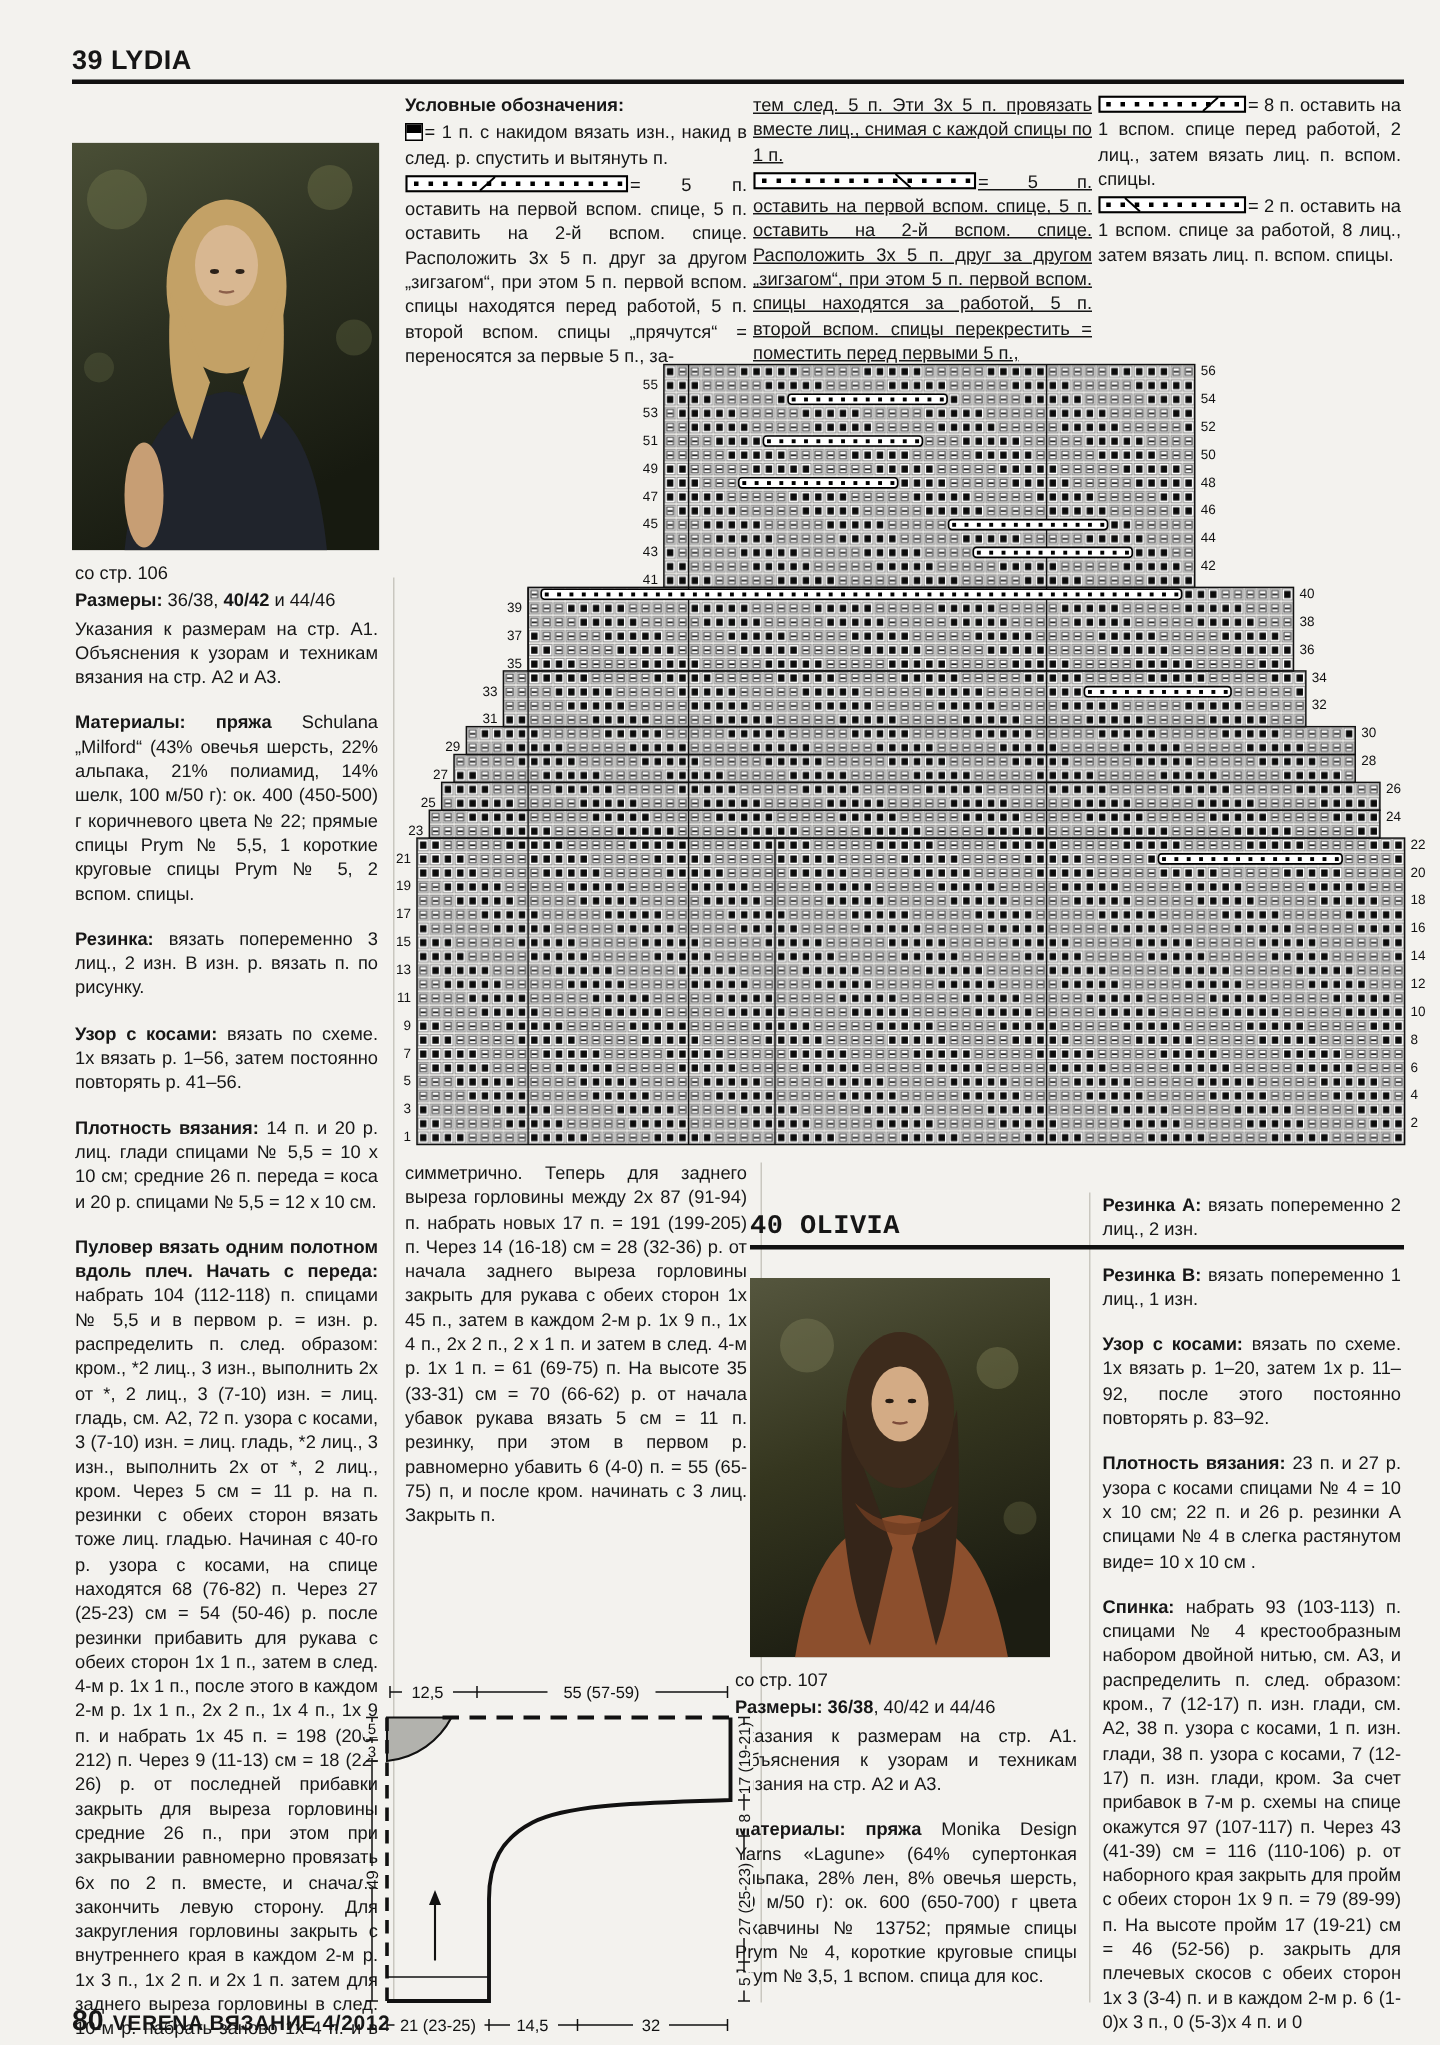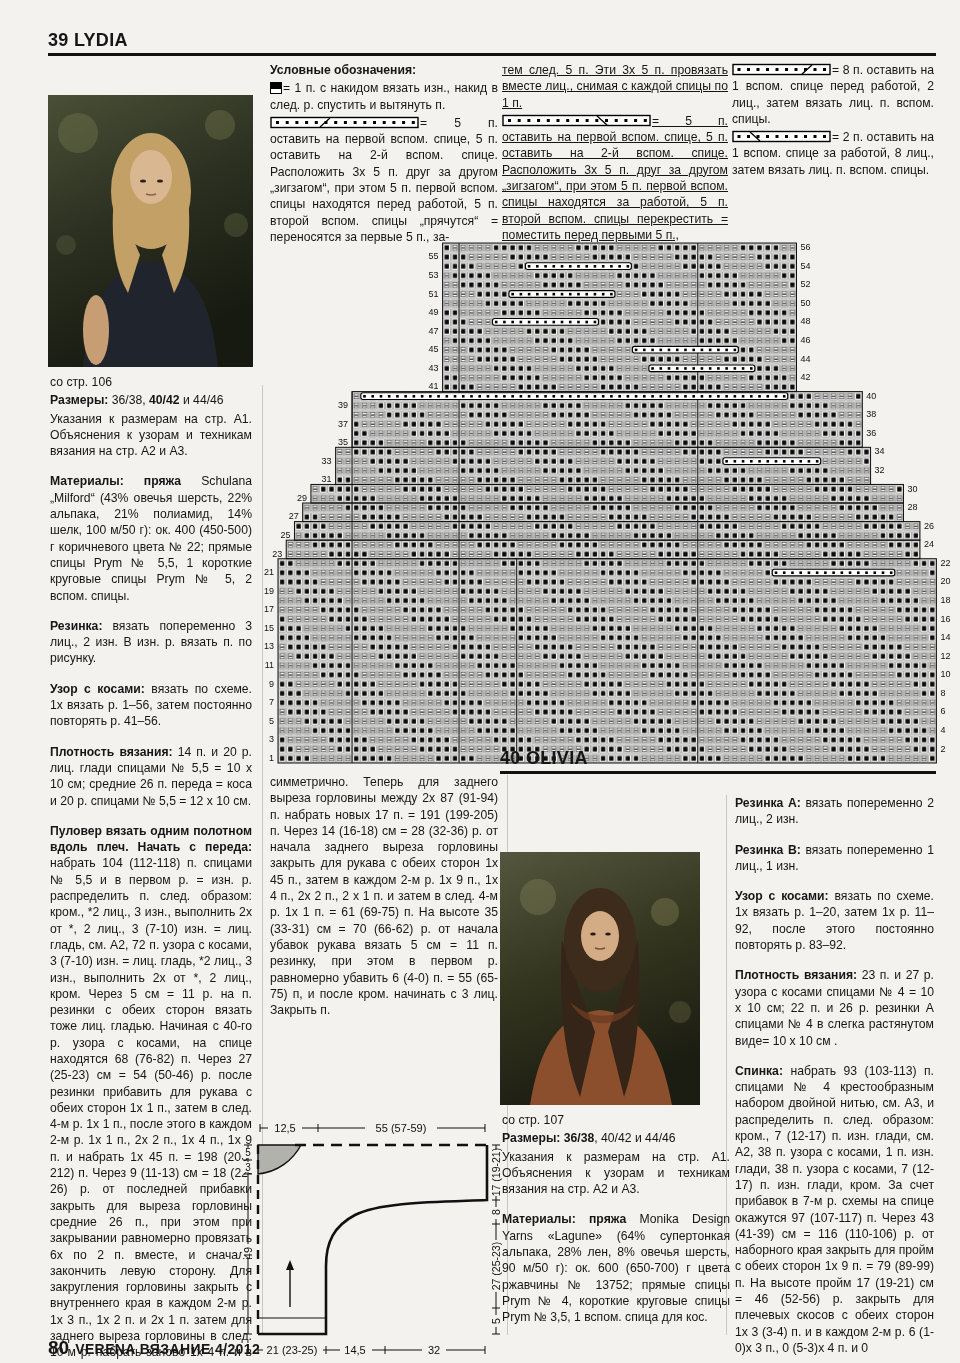--- a/index.html
+++ b/index.html
@@ -1172,21 +1172,21 @@
 </div>
 
 <div class="thinrule abs" style="left:262px;top:385px;height:950px;"></div>
 <div class="thinrule abs" style="left:507px;top:775px;height:560px;"></div>
 <div class="thinrule abs" style="left:726px;top:795px;height:540px;"></div>
 
 <div class="col" style="left:268px;top:772px;width:232px;">
   <div class="p">симметрично. Теперь для заднего выреза горловины между 2х 87 (91-94) п. набрать новых 17 п. = 191 (199-205) п. Через 14 (16-18) см = 28 (32-36) р. от начала заднего выреза горловины закрыть для рукава с обеих сторон 1х 45 п., затем в каждом 2-м р. 1х 9 п., 1х 4 п., 2х 2 п., 2 х 1 п. и затем в след. 4-м р. 1х 1 п. = 61 (69-75) п. На высоте 35 (33-31) см = 70 (66-62) р. от начала убавок рукава вязать 5 см = 11 п. резинку, при этом в первом р. равномерно убавить 6 (4-0) п. = 55 (65-75) п, и после кром. начинать с 3 лиц. Закрыть п.</div>
 </div>
 
-<div class="abs" style="left:500px;top:748px;width:436px;">
+<div class="abs" style="left:500px;top:808px;width:436px;font-family:Liberation Mono, monospace;">
   <div class="sec-title">40 OLIVIA</div>
   <div class="rule" style="margin-top:2px;height:2.5px;"></div>
 </div>
 
 <div class="photo" style="left:500px;top:852px;width:200px;height:253px;">
   <svg width="200" height="253">
     <defs>
       <linearGradient id="olbg" x1="0" y1="0" x2="0.3" y2="1">
         <stop offset="0" stop-color="#55563e"></stop>
           <stop offset="0.5" stop-color="#35361f"></stop>
@@ -1202,21 +1202,21 @@
     <path d="M138,88 C142,160 136,210 124,245 L108,180 Z" fill="#352519"></path>
     <ellipse cx="100" cy="88" rx="36" ry="52" fill="#3d2b1c"></ellipse>
     <ellipse cx="100" cy="84" rx="19" ry="25" fill="#d3ab85"></ellipse>
     <ellipse cx="93" cy="82" rx="2.8" ry="1.5" fill="#241a12"></ellipse>
     <ellipse cx="108" cy="82" rx="2.8" ry="1.5" fill="#241a12"></ellipse>
     <path d="M95,96 Q100,98 105,96" stroke="#7c4b3a" stroke-width="1.5" fill="none"></path>
     <path d="M70,150 C90,168 115,168 135,152 C120,178 85,178 70,150 Z" fill="#6e3c21" opacity="0.8"></path>
   </svg>
 </div>
 
-<div class="col" style="left:500px;top:1110px;width:232px;">
+<div class="col" style="left:488px;top:1110px;width:232px;">
   <div class="p caption">со стр. 107</div>
   <div class="p"><b>Размеры:</b><b> 36/38</b><span>, 40/42 и 44/46</span></div>
   <div class="p">Указания к размерам на стр. А1. Объяснения к узорам и техникам вязания на стр. А2 и А3.</div>
   <div class="p gap"><b>Материалы: </b><b>пряжа </b><span>Monika Design Yarns «Lagune» (64% супертонкая альпака, 28% лен, 8% овечья шерсть, 90 м/50 г): ок. 600 (650-700) г цвета ржавчины № 13752; прямые спицы Prym № 4, короткие круговые спицы Prym № 3,5, 1 вспом. спица для кос.</span></div>
 </div>
 
 <div class="col" style="left:733px;top:793px;width:203px;">
   <div class="p"><b>Резинка А: </b><span>вязать попеременно 2 лиц., 2 изн.</span></div>
   <div class="p gap"><b>Резинка В: </b><span>вязать попеременно 1 лиц., 1 изн.</span></div>
   <div class="p gap"><b>Узор с косами: </b><span>вязать по схеме. 1х вязать р. 1–20, затем 1х р. 11– 92, после этого постоянно повторять р. 83–92.</span></div>

